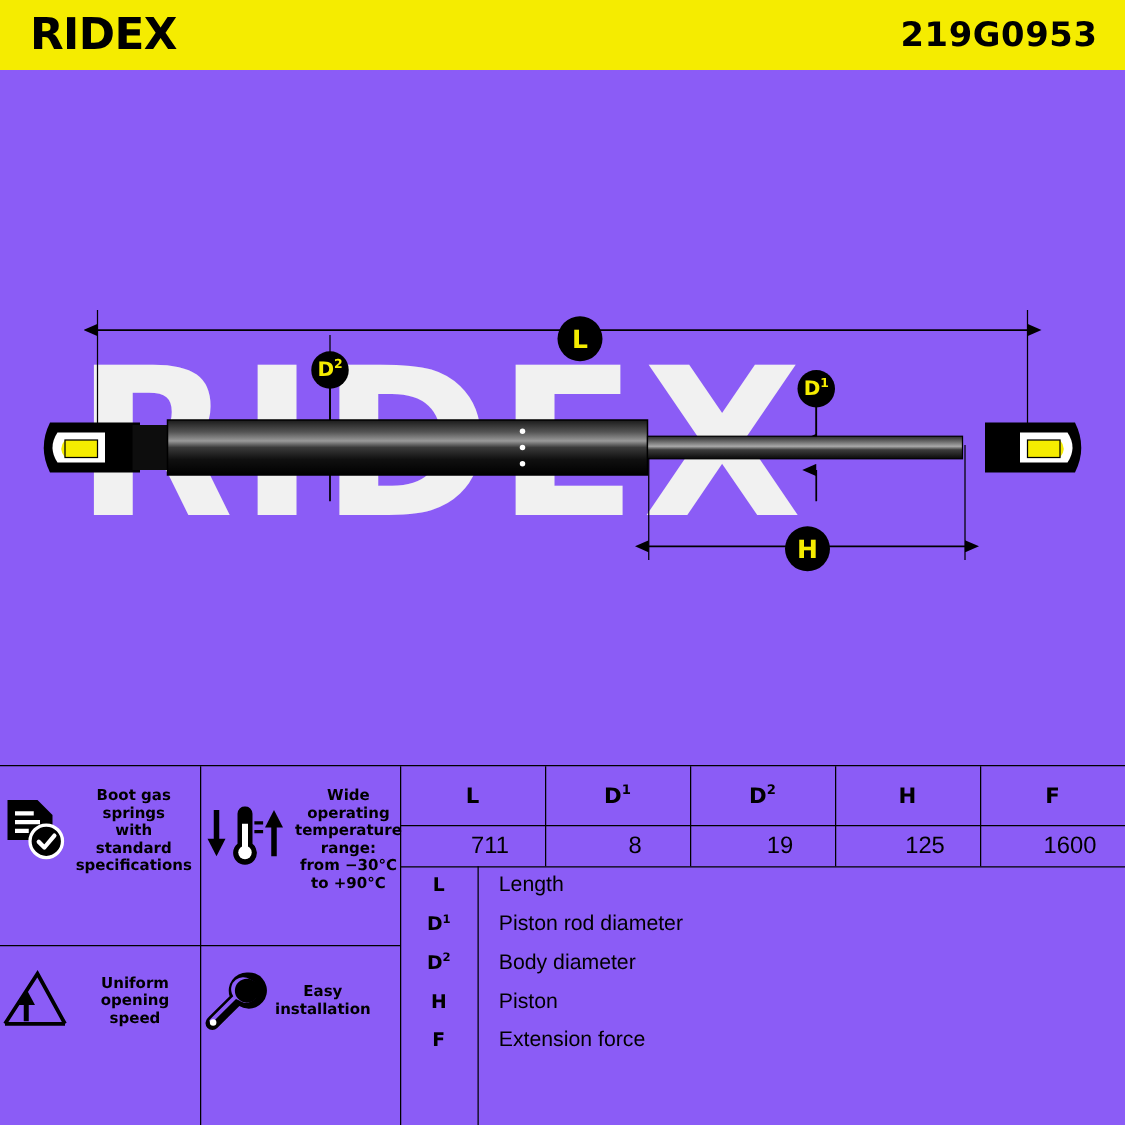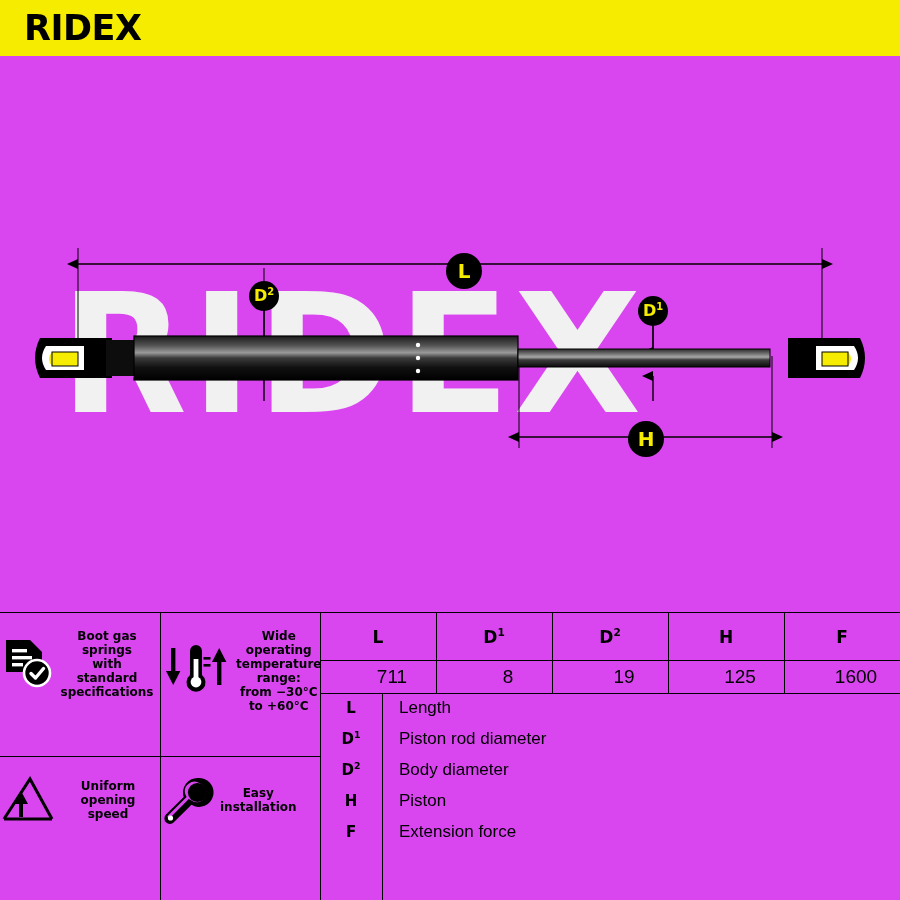--- a/index.html
+++ b/index.html
@@ -8,21 +8,21 @@
     background: #ffffff;
   }
   body {
     font-family: "Liberation Sans", sans-serif;
     -webkit-font-smoothing: antialiased;
   }
   #page {
     position: relative;
     width: 900px;
     height: 900px;
-    background: #d946ef;
+    background: #8b5cf6;
     overflow: hidden;
   }
 
   
   #header {
     position: absolute;
     left: 0;
     top: 0;
     width: 900px;
     height: 56px;
@@ -217,20 +217,21 @@
     color: #000000;
   }
 </style>
 </head>
 <body>
 
 <div id="page">
 
   <div id="header">
     <div id="brand">RIDEX</div>
+    <div id="partno">219G0953</div>
   </div>
 
   <div id="watermark">RIDEX</div>
 
   <div id="drawing">
     <svg width="900" height="556" viewBox="0 0 900 556" xmlns="http://www.w3.org/2000/svg">
       <defs>
         <marker id="arrL" markerWidth="9" markerHeight="7" refX="8" refY="3.5" orient="auto">
           <path d="M8,0 L0,3.5 L8,7 z" fill="#000"></path>
         </marker>
@@ -375,21 +376,21 @@
             </g>
 
             <g fill="#000000">
               <rect x="57" y="14" width="4.4" height="26"></rect>
               <path d="M52,17 L59.2,3 L66.4,17 Z"></path>
             </g>
           </svg>
         </div>
         <div class="flabel">Wide operating
 temperature range:
-from −30°C to +60°C</div>
+from −30°C to +90°C</div>
       </div>
 
       <div class="feature" style="left:160px; top:158px;">
         <div class="ficon">
           <svg width="54" height="50" viewBox="0 0 54 50" xmlns="http://www.w3.org/2000/svg">
             <path d="M37.5,3 a14.5,14.5 0 0 0 -13.8,19 L6,39.5 a5.5,5.5 0 0 0 7.8,7.8 L31.5,29.8 A14.5,14.5 0 1 0 37.5,3 Z
                      M40,8.5 a9.6,9.6 0 1 1 -9,16.7 l-2.2,-1.1 l-18.6,18.6 a1.5,1.5 0 0 1 -2.2,-2.2 l18.6,-18.6 l-1.1,-2.2
                      a9.6,9.6 0 0 1 14.5,-11.2 Z" fill="#000000"></path>
             <circle cx="37.5" cy="17.5" r="9.6" fill="#000000"></circle>
             <circle cx="10.5" cy="43" r="2.6" fill="#ffffff"></circle>

